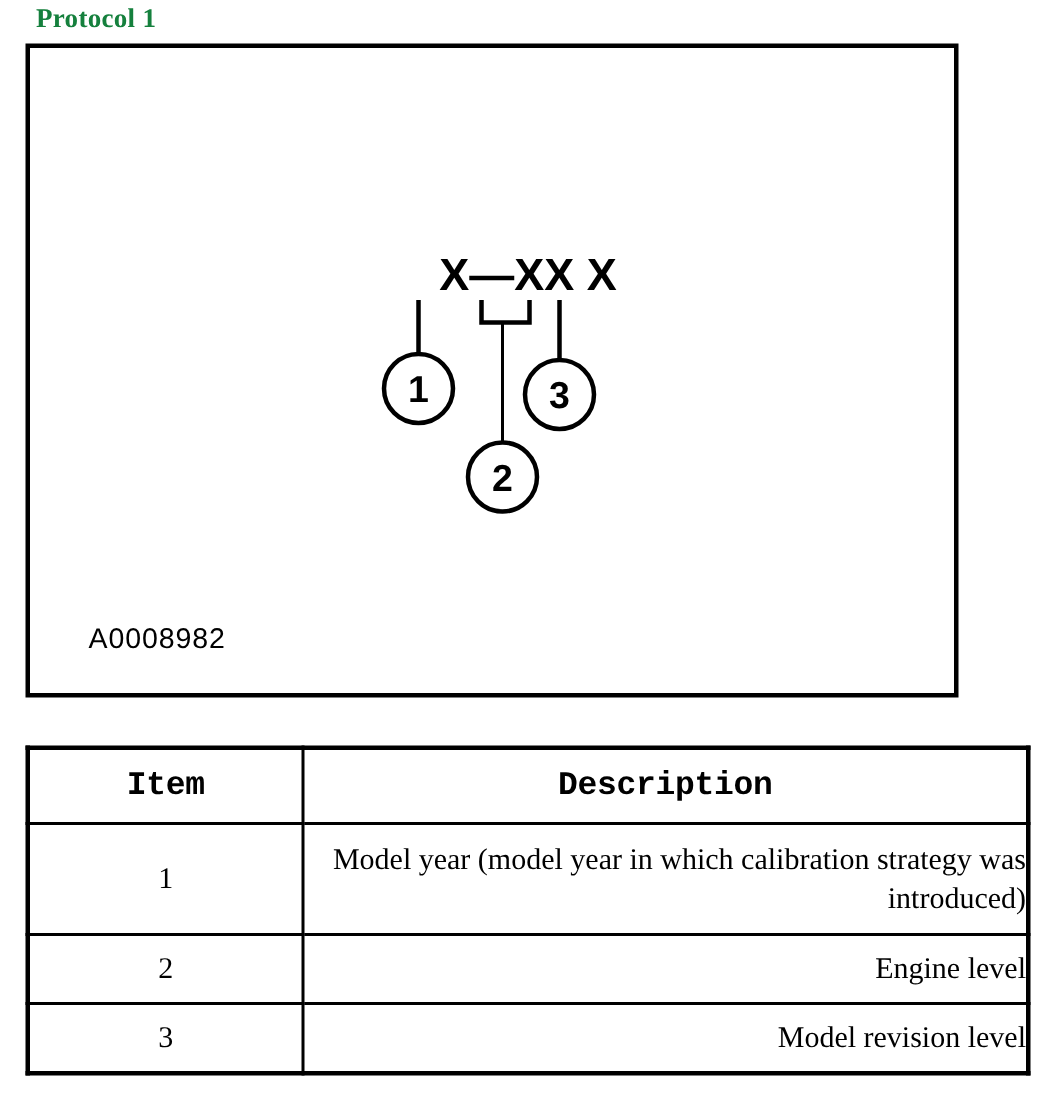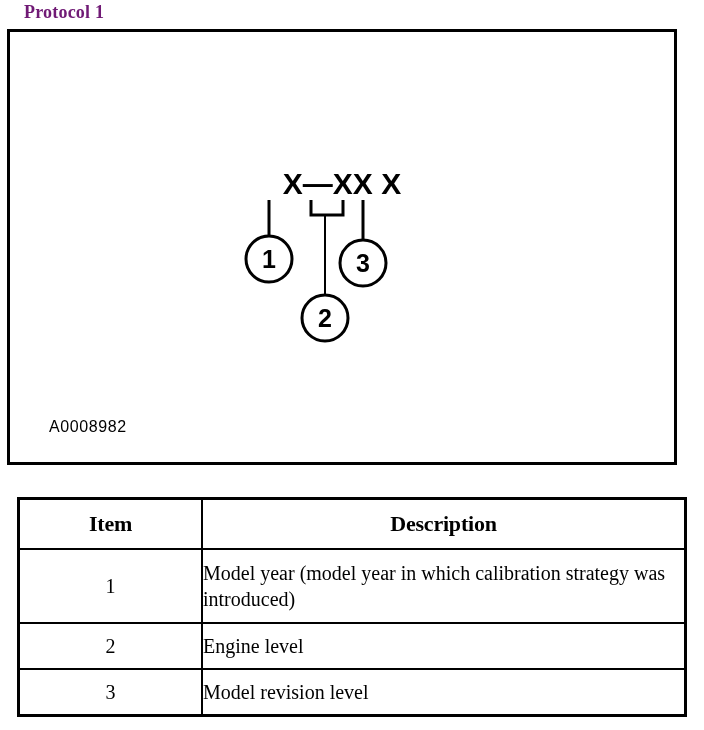--- a/index.html
+++ b/index.html
@@ -19,30 +19,30 @@
   
   .page-title {
     position: absolute;
     left: 24px;
     top: 1px;
     font-family: "Liberation Serif", serif;
     font-weight: bold;
     font-size: 18px;
     line-height: 22px;
     letter-spacing: 0.2px;
-    color: #701a75;
+    color: #15803d;
     white-space: nowrap;
   }
 
   
   .figure-box {
     position: absolute;
-    left: 7px;
+    left: 17px;
     top: 29px;
-    width: 670px;
+    width: 622px;
     height: 436px;
     box-sizing: border-box;
     border: 3px solid #000000;
     background: #ffffff;
   }
 
   .figure-inner {
     position: absolute;
     left: 0;
     top: 0;
@@ -81,21 +81,21 @@
     font-size: 25px;
     fill: #000000;
   }
 
   
   .figure-id {
     position: absolute;
     left: 39px;
     top: 385px;
     font-family: "Liberation Sans", sans-serif;
-    font-size: 16px;
+    font-size: 19px;
     line-height: 19px;
     letter-spacing: 0.6px;
     color: #000;
     white-space: nowrap;
   }
 
   
   .item-table {
     position: absolute;
     left: 17px;
@@ -108,40 +108,40 @@
     table-layout: fixed;
   }
   .item-table td, .item-table th {
     border: 2px solid #000000;
     padding: 0;
     vertical-align: middle;
   }
   .col-item { width: 181px; }
 
   .item-table thead th {
-    font-family: Liberation Serif, serif;
+    font-family: Liberation Mono, monospace;
     font-weight: bold;
     font-size: 22px;
     line-height: 26px;
     text-align: center;
     height: 48px;
     letter-spacing: -0.2px;
   }
 
   .item-table tbody td {
     font-family: "Liberation Serif", serif;
     font-weight: normal;
     font-size: 20px;
     line-height: 26px;
   }
   .cell-num {
     text-align: center;
   }
   .cell-desc {
-    text-align: left;
+    text-align: right;
     padding: 6px 10px 6px 16px;
   }
   .row-tall td { height: 72px; }
   .row-short td { height: 44px; }
 </style>
 </head>
 <body>
 
 <div class="page-title">Protocol 1</div>
 

